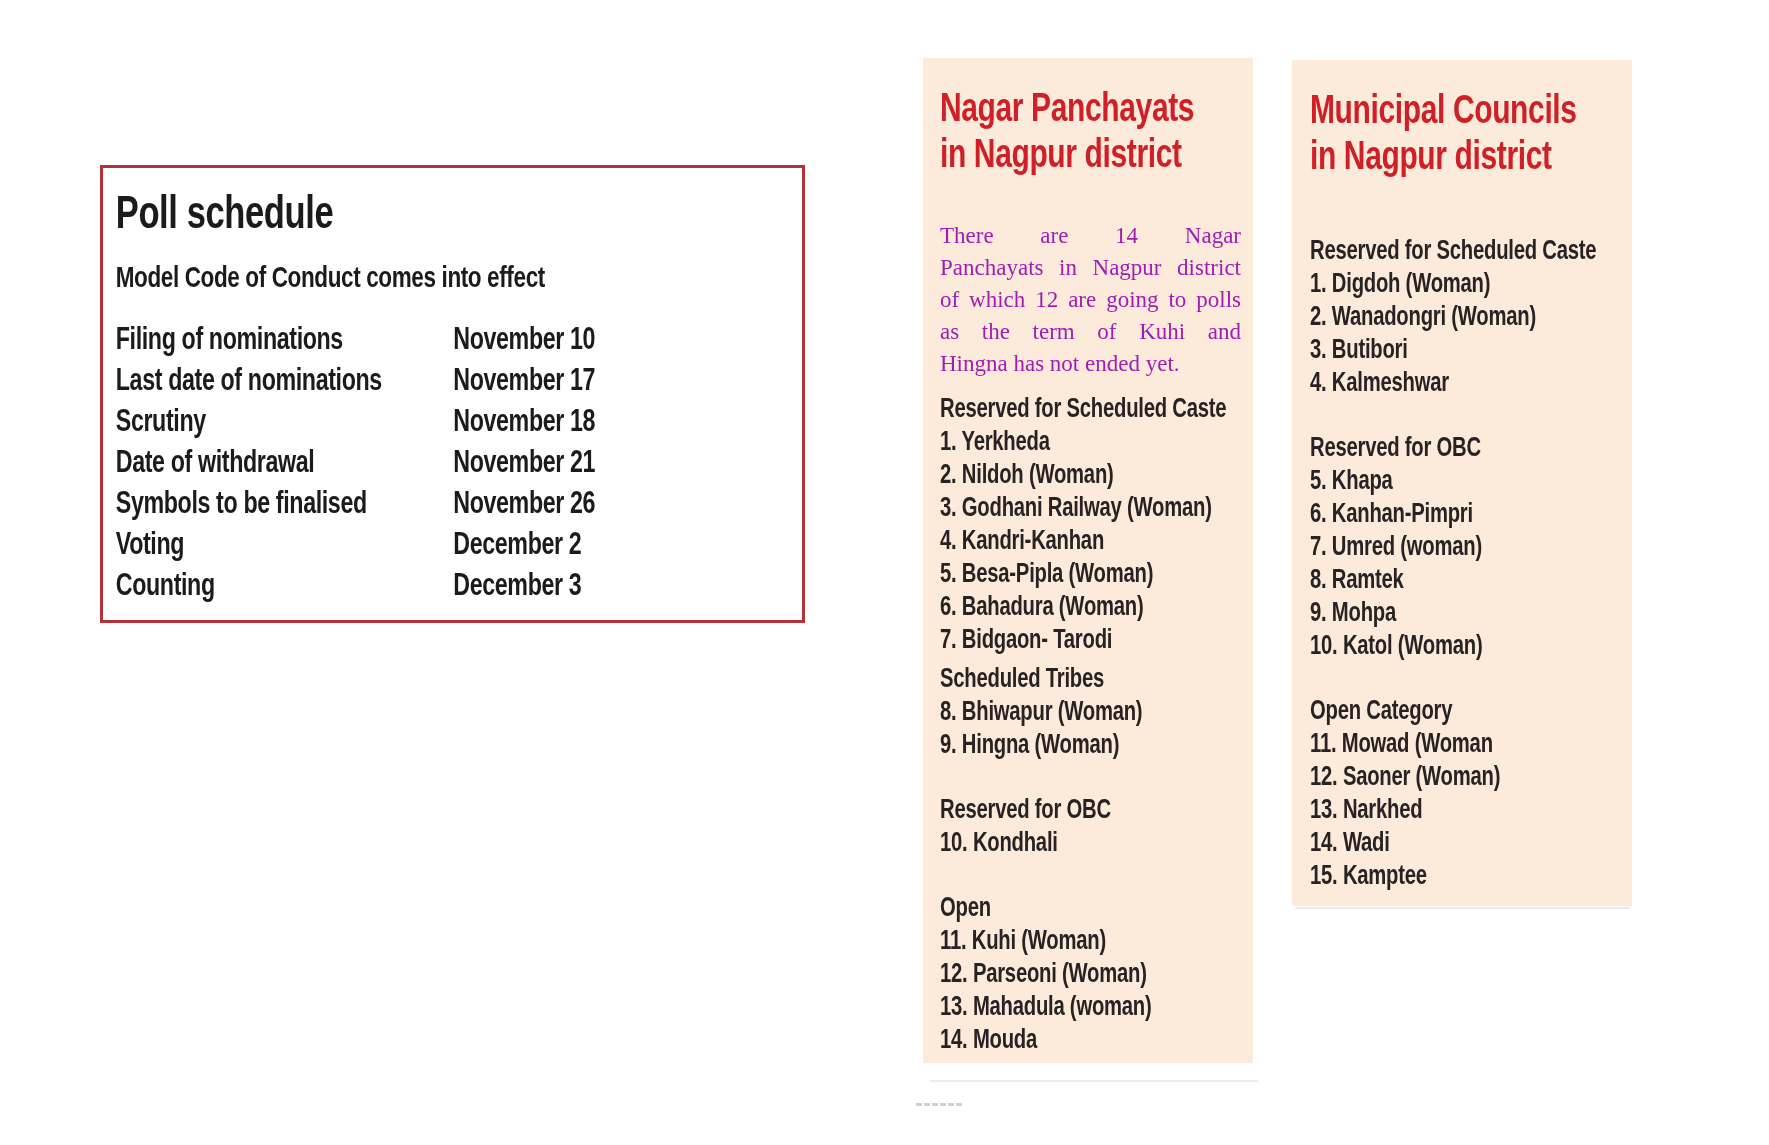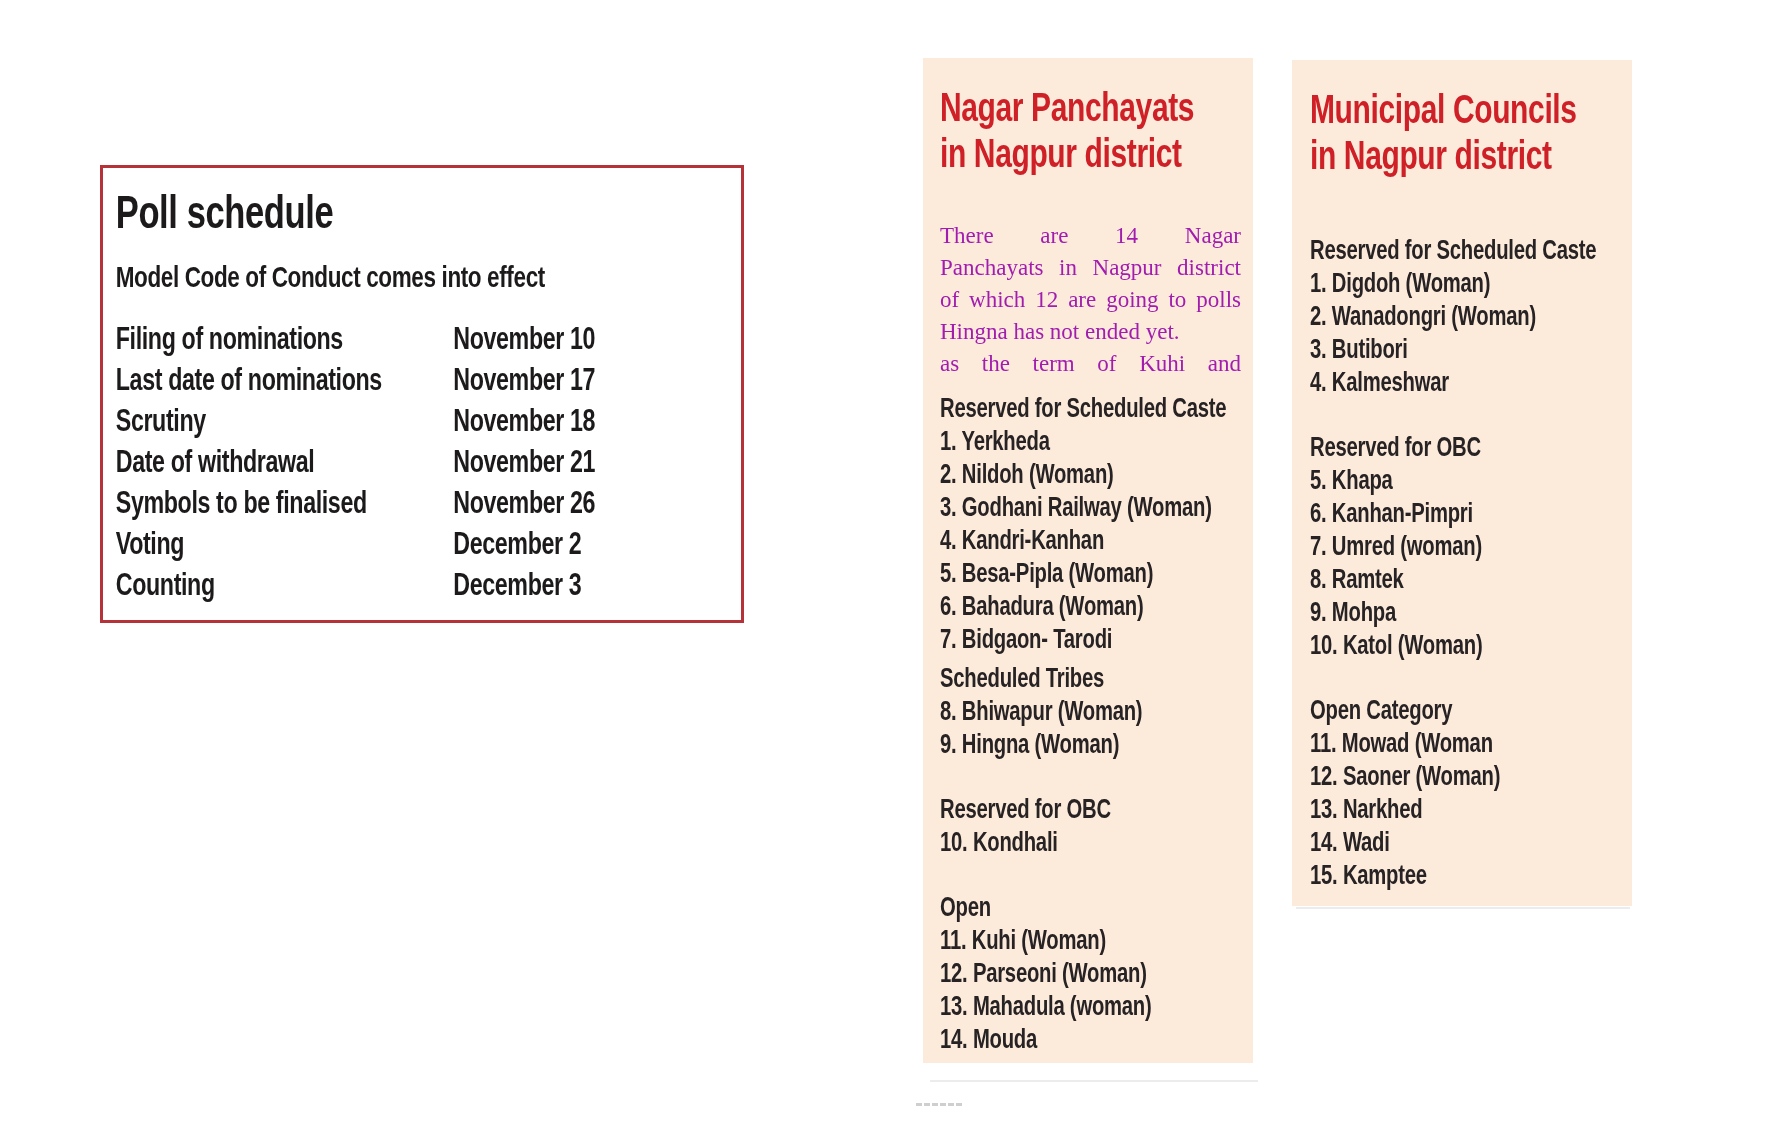--- a/index.html
+++ b/index.html
@@ -2,21 +2,21 @@
 <html><head>
 <meta charset="utf-8">
 <style>
   html,body{margin:0;padding:0;background:#fff;}
   .canvas{position:relative;width:1769px;height:1145px;background:#ffffff;overflow:hidden;
           font-family:"Liberation Sans","DejaVu Sans",sans-serif;}
   
   .cx{transform:scaleX(0.75);transform-origin:0 0;width:133.4%;}
 
   
-  .poll-box{position:absolute;left:100px;top:165px;width:644px;height:458px;
+  .poll-box{position:absolute;left:100px;top:165px;width:705px;height:458px;
             border:3px solid #b53238;box-sizing:border-box;background:#fff;}
   .poll-inner{padding:18px 0 0 17px;}
   .poll-title{font:bold 46px/52px "Liberation Sans","DejaVu Sans",sans-serif;
               color:#1c1a1a;letter-spacing:-0.5px;}
   .poll-sub{margin-top:22px;font:bold 30px/34px "Liberation Sans","DejaVu Sans",sans-serif;
             color:#1c1a1a;letter-spacing:-0.5px;}
   .poll-rows{margin-top:24px;}
   .poll-row{display:grid;grid-template-columns:450px 1fr;height:41px;
             font:bold 31px/41px "Liberation Sans","DejaVu Sans",sans-serif;
             color:#1c1a1a;letter-spacing:-0.5px;}
@@ -92,22 +92,22 @@
   <div class="panel" id="panel-nagar">
     <div class="panel-inner">
       <div class="panel-title cx">
         <div>Nagar Panchayats</div>
         <div>in Nagpur district</div>
       </div>
       <div class="intro">
           <div class="intro-line">There are 14 Nagar</div>
           <div class="intro-line">Panchayats in Nagpur district</div>
           <div class="intro-line">of which 12 are going to polls</div>
+          <div class="intro-line">as the term of Kuhi and</div>
           <div class="intro-line last">Hingna has not ended yet.</div>
-          <div class="intro-line">as the term of Kuhi and</div>
         </div>
       <div class="list cx">
           <div>Reserved for Scheduled Caste</div>
           <div>1. Yerkheda</div>
           <div>2. Nildoh (Woman)</div>
           <div>3. Godhani Railway (Woman)</div>
           <div>4. Kandri-Kanhan</div>
           <div>5. Besa-Pipla (Woman)</div>
           <div>6. Bahadura (Woman)</div>
           <div>7. Bidgaon- Tarodi</div>

